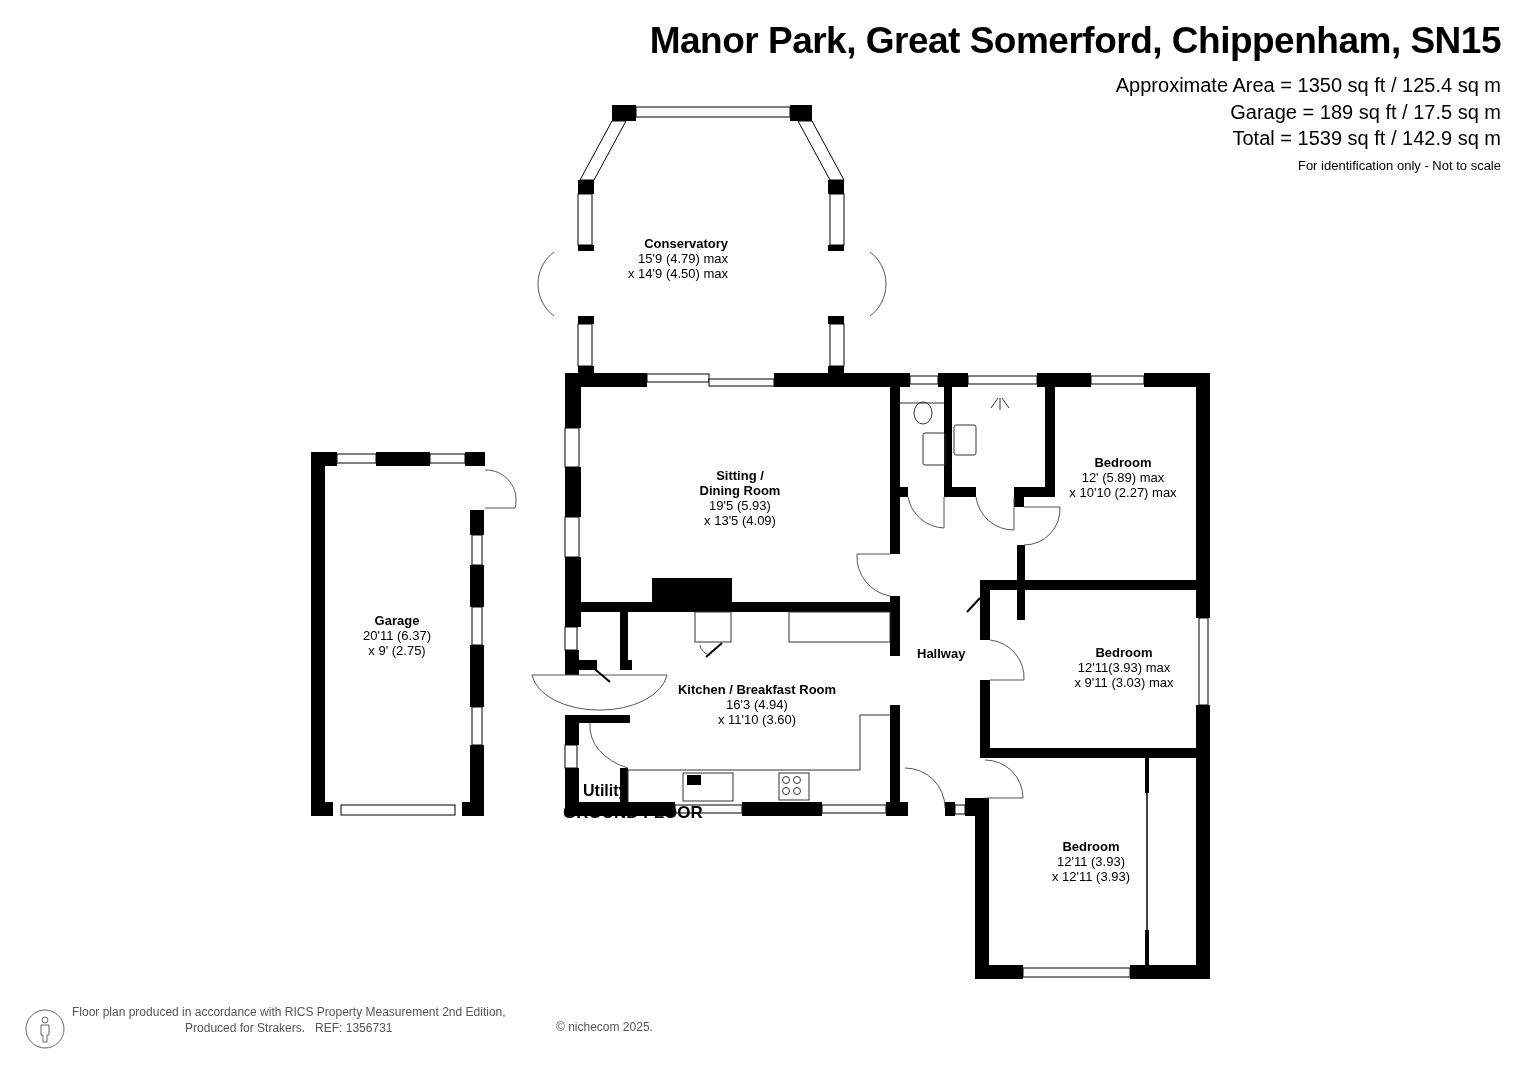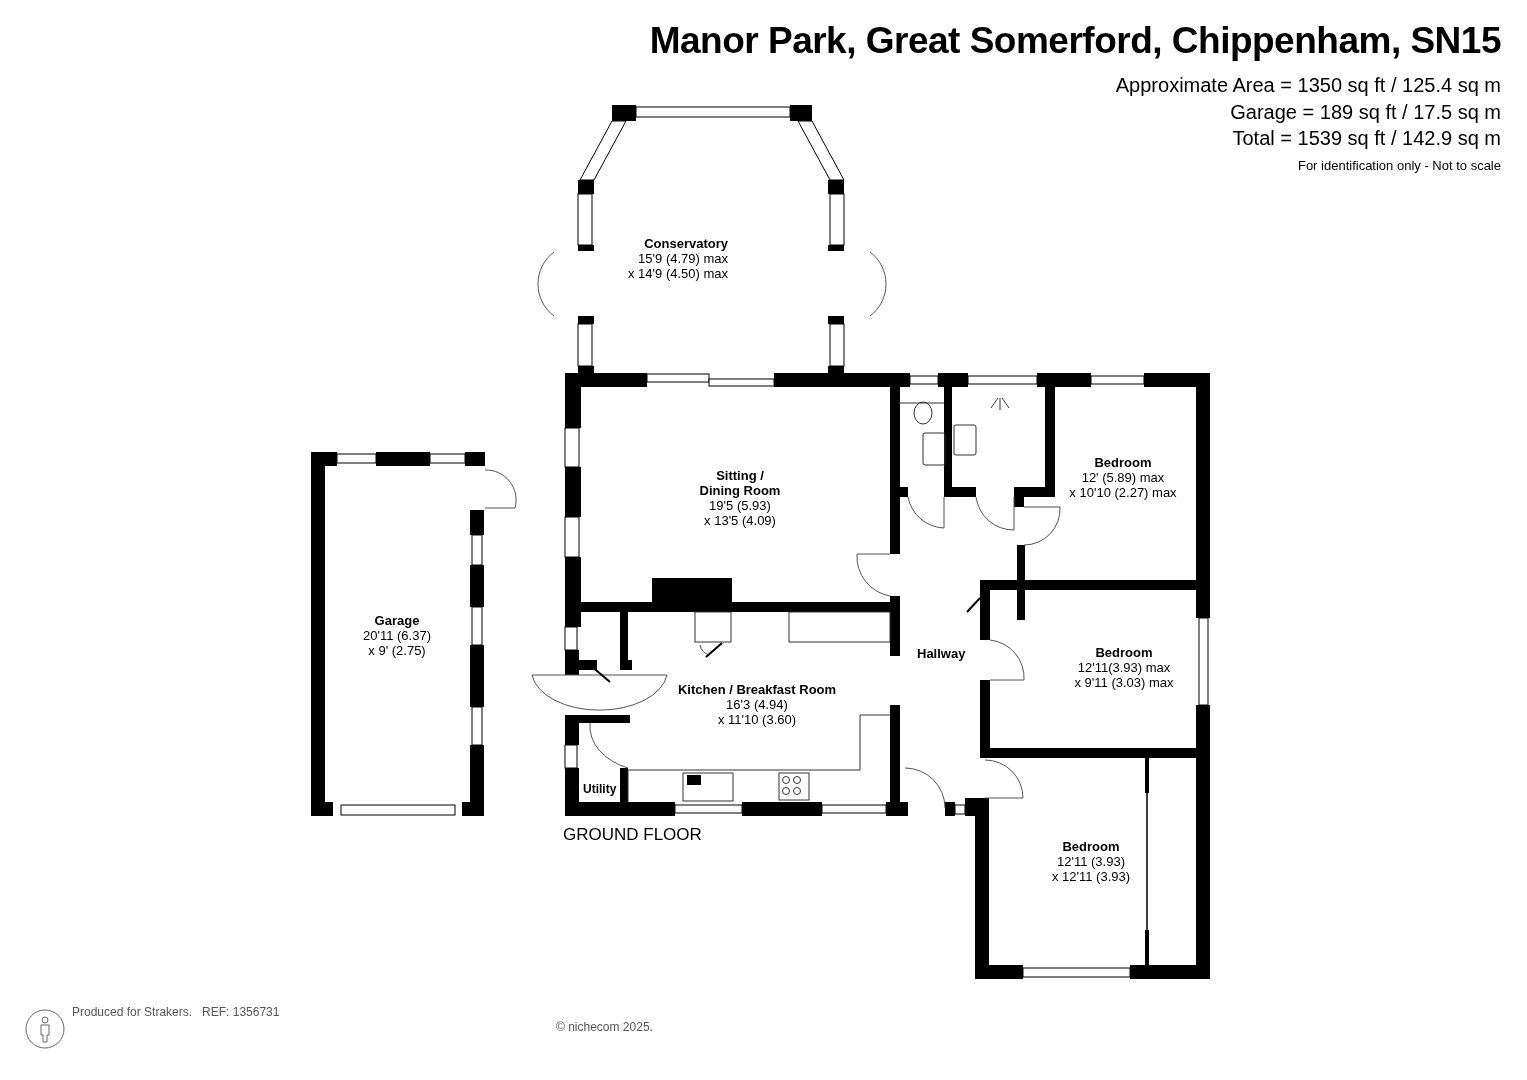--- a/index.html
+++ b/index.html
@@ -7,22 +7,22 @@
   .title { position: absolute; right: 26px; top: 20px; font-size: 37px; font-weight: bold; letter-spacing: -0.5px; white-space: nowrap; }
   .area { position: absolute; right: 26px; font-size: 20px; white-space: nowrap; text-align: right; }
   .area.a1 { top: 74px; }
   .area.a2 { top: 101px; }
   .area.a3 { top: 127px; }
   .note { position: absolute; right: 26px; top: 158px; font-size: 13px; white-space: nowrap; }
   svg.plan { position: absolute; left: 0; top: 0; }
   .label { position: absolute; text-align: center; font-size: 13px; line-height: 15px; white-space: nowrap; transform: translateX(-50%); }
   .label .name { font-weight: bold; display: block; }
   .label .dim { display: block; }
-  .floor-label { position: absolute; left: 563px; top: 825px; font-size: 17px; font-weight: normal; white-space: nowrap; }
-  .utility { position: absolute; left: 583px; top: 782px; font-size: 12px; font-weight: bold; }
+  .floor-label { position: absolute; left: 563px; top: 803px; font-size: 17px; font-weight: bold; white-space: nowrap; }
+  .utility { position: absolute; left: 583px; top: 782px; font-size: 16px; font-weight: bold; }
   .hallway { position: absolute; left: 917px; top: 646px; font-size: 13px; font-weight: bold; }
   .footer { position: absolute; left: 72px; top: 1004px; font-size: 12px; color: #555; line-height: 16px; white-space: nowrap; }
   .copyright { position: absolute; left: 556px; top: 1020px; font-size: 12px; color: #555; white-space: nowrap; }
   .person-icon { position: absolute; left: 25px; top: 1009px; width: 40px; height: 40px; }
 </style>
 </head>
 <body>
 
 <div class="title">Manor Park, Great Somerford, Chippenham, SN15</div>
 <div class="area a1">Approximate Area = 1350 sq ft / 125.4 sq m</div>
@@ -235,15 +235,16 @@
 <div class="utility">Utility</div>
 <div class="hallway">Hallway</div>
 <div class="floor-label">GROUND FLOOR</div>
 
 <svg class="person-icon" viewBox="0 0 40 40">
   <circle cx="20" cy="20" r="19" fill="none" stroke="#666" stroke-width="1"></circle>
   <circle cx="20" cy="11" r="3" fill="none" stroke="#666" stroke-width="1"></circle>
   <path d="M16,16 L24,16 L24,26 L22,26 L22,33 L18,33 L18,26 L16,26 Z" fill="none" stroke="#666" stroke-width="1"></path>
 </svg>
 <div class="footer">
+  <div>Floor plan produced in accordance with RICS Property Measurement 2nd Edition,</div>
   <div style="white-space:pre;text-align:center;">Produced for Strakers.   REF: 1356731</div>
 </div>
 <div class="copyright">© nichecom 2025.</div>
 
 </body></html>

